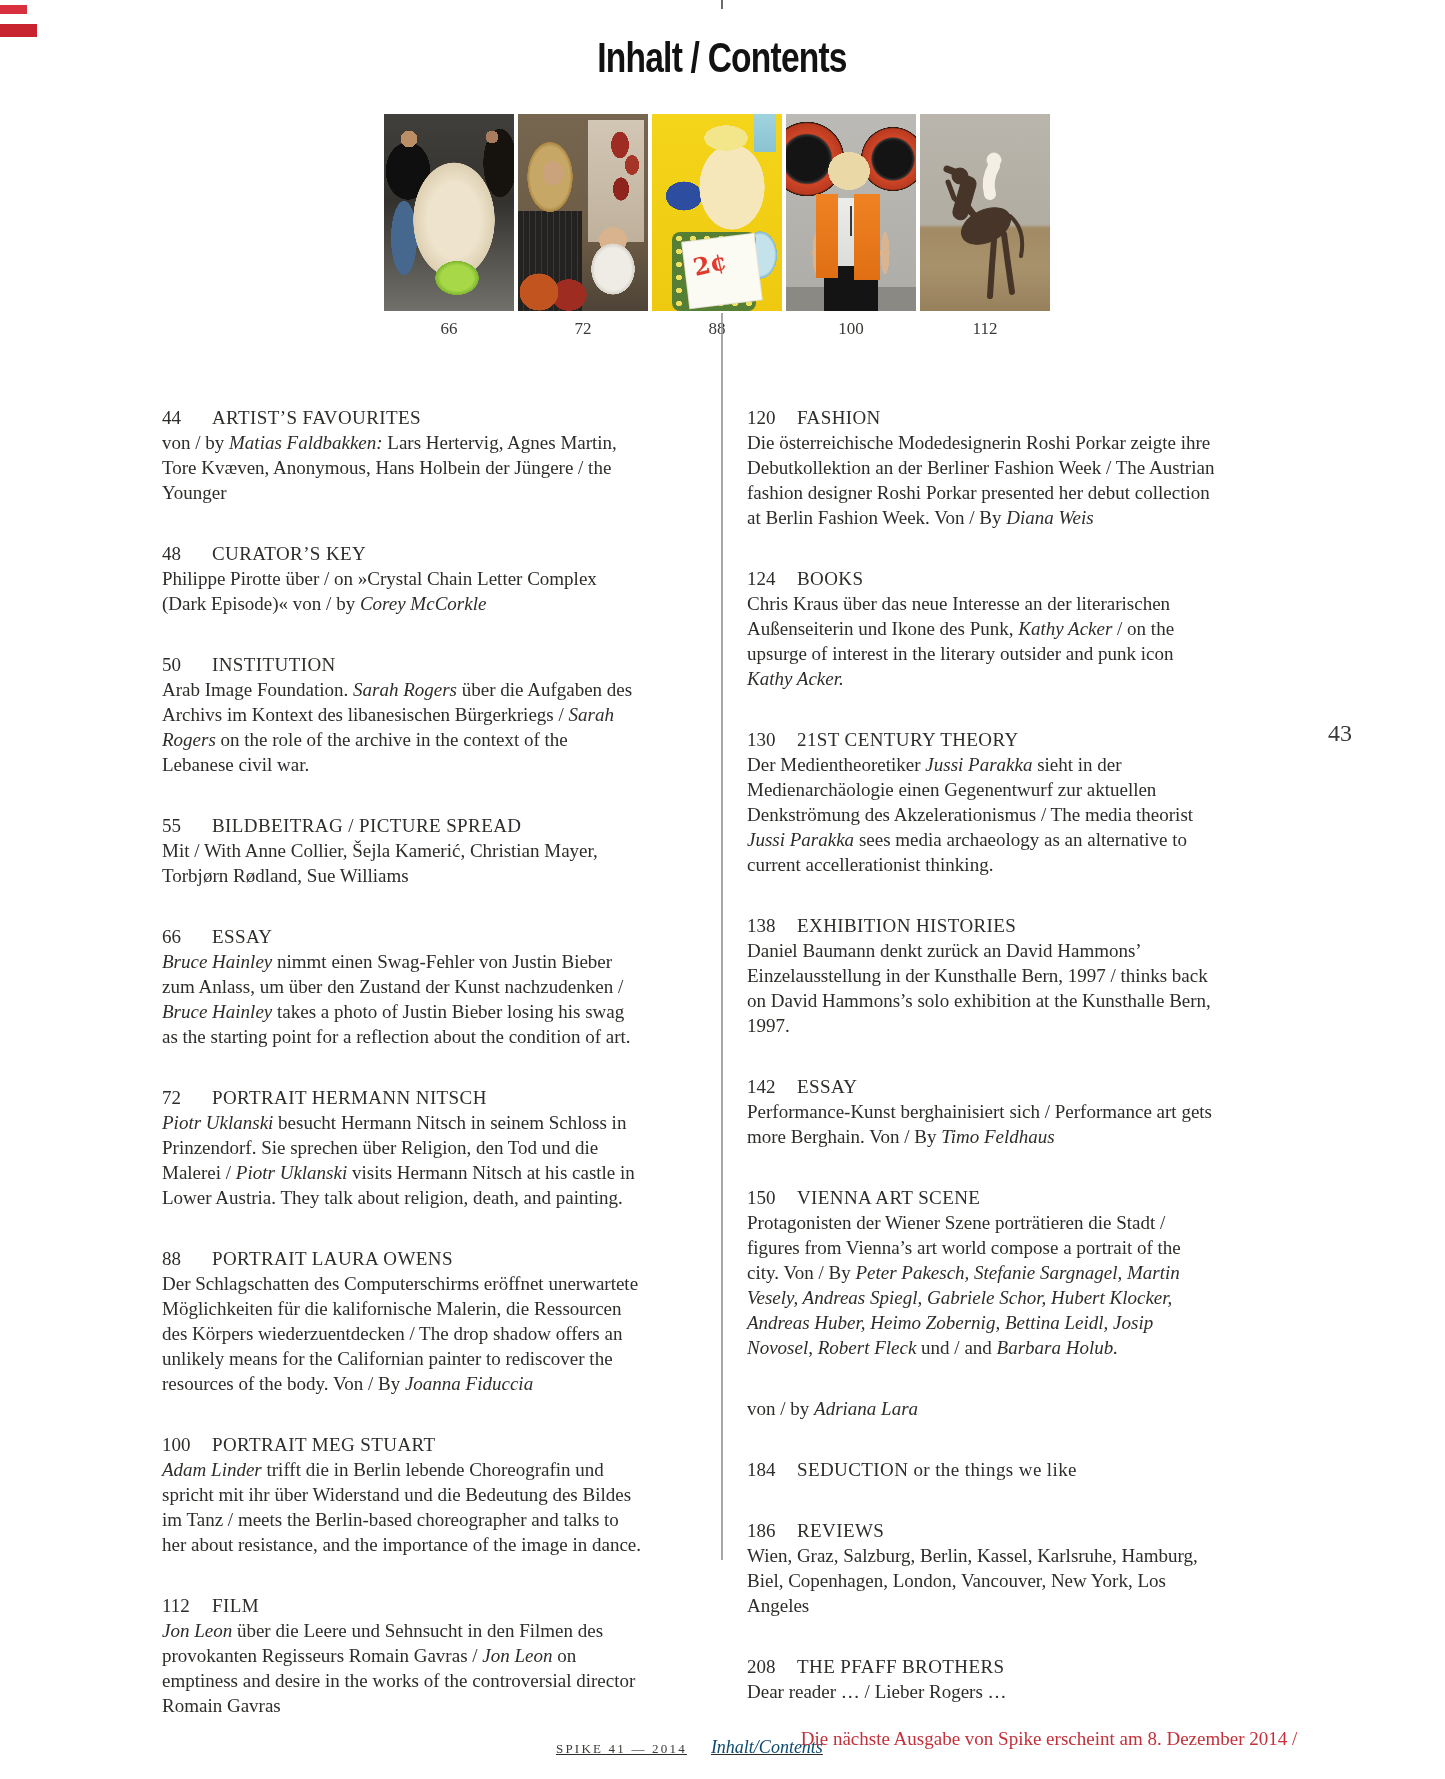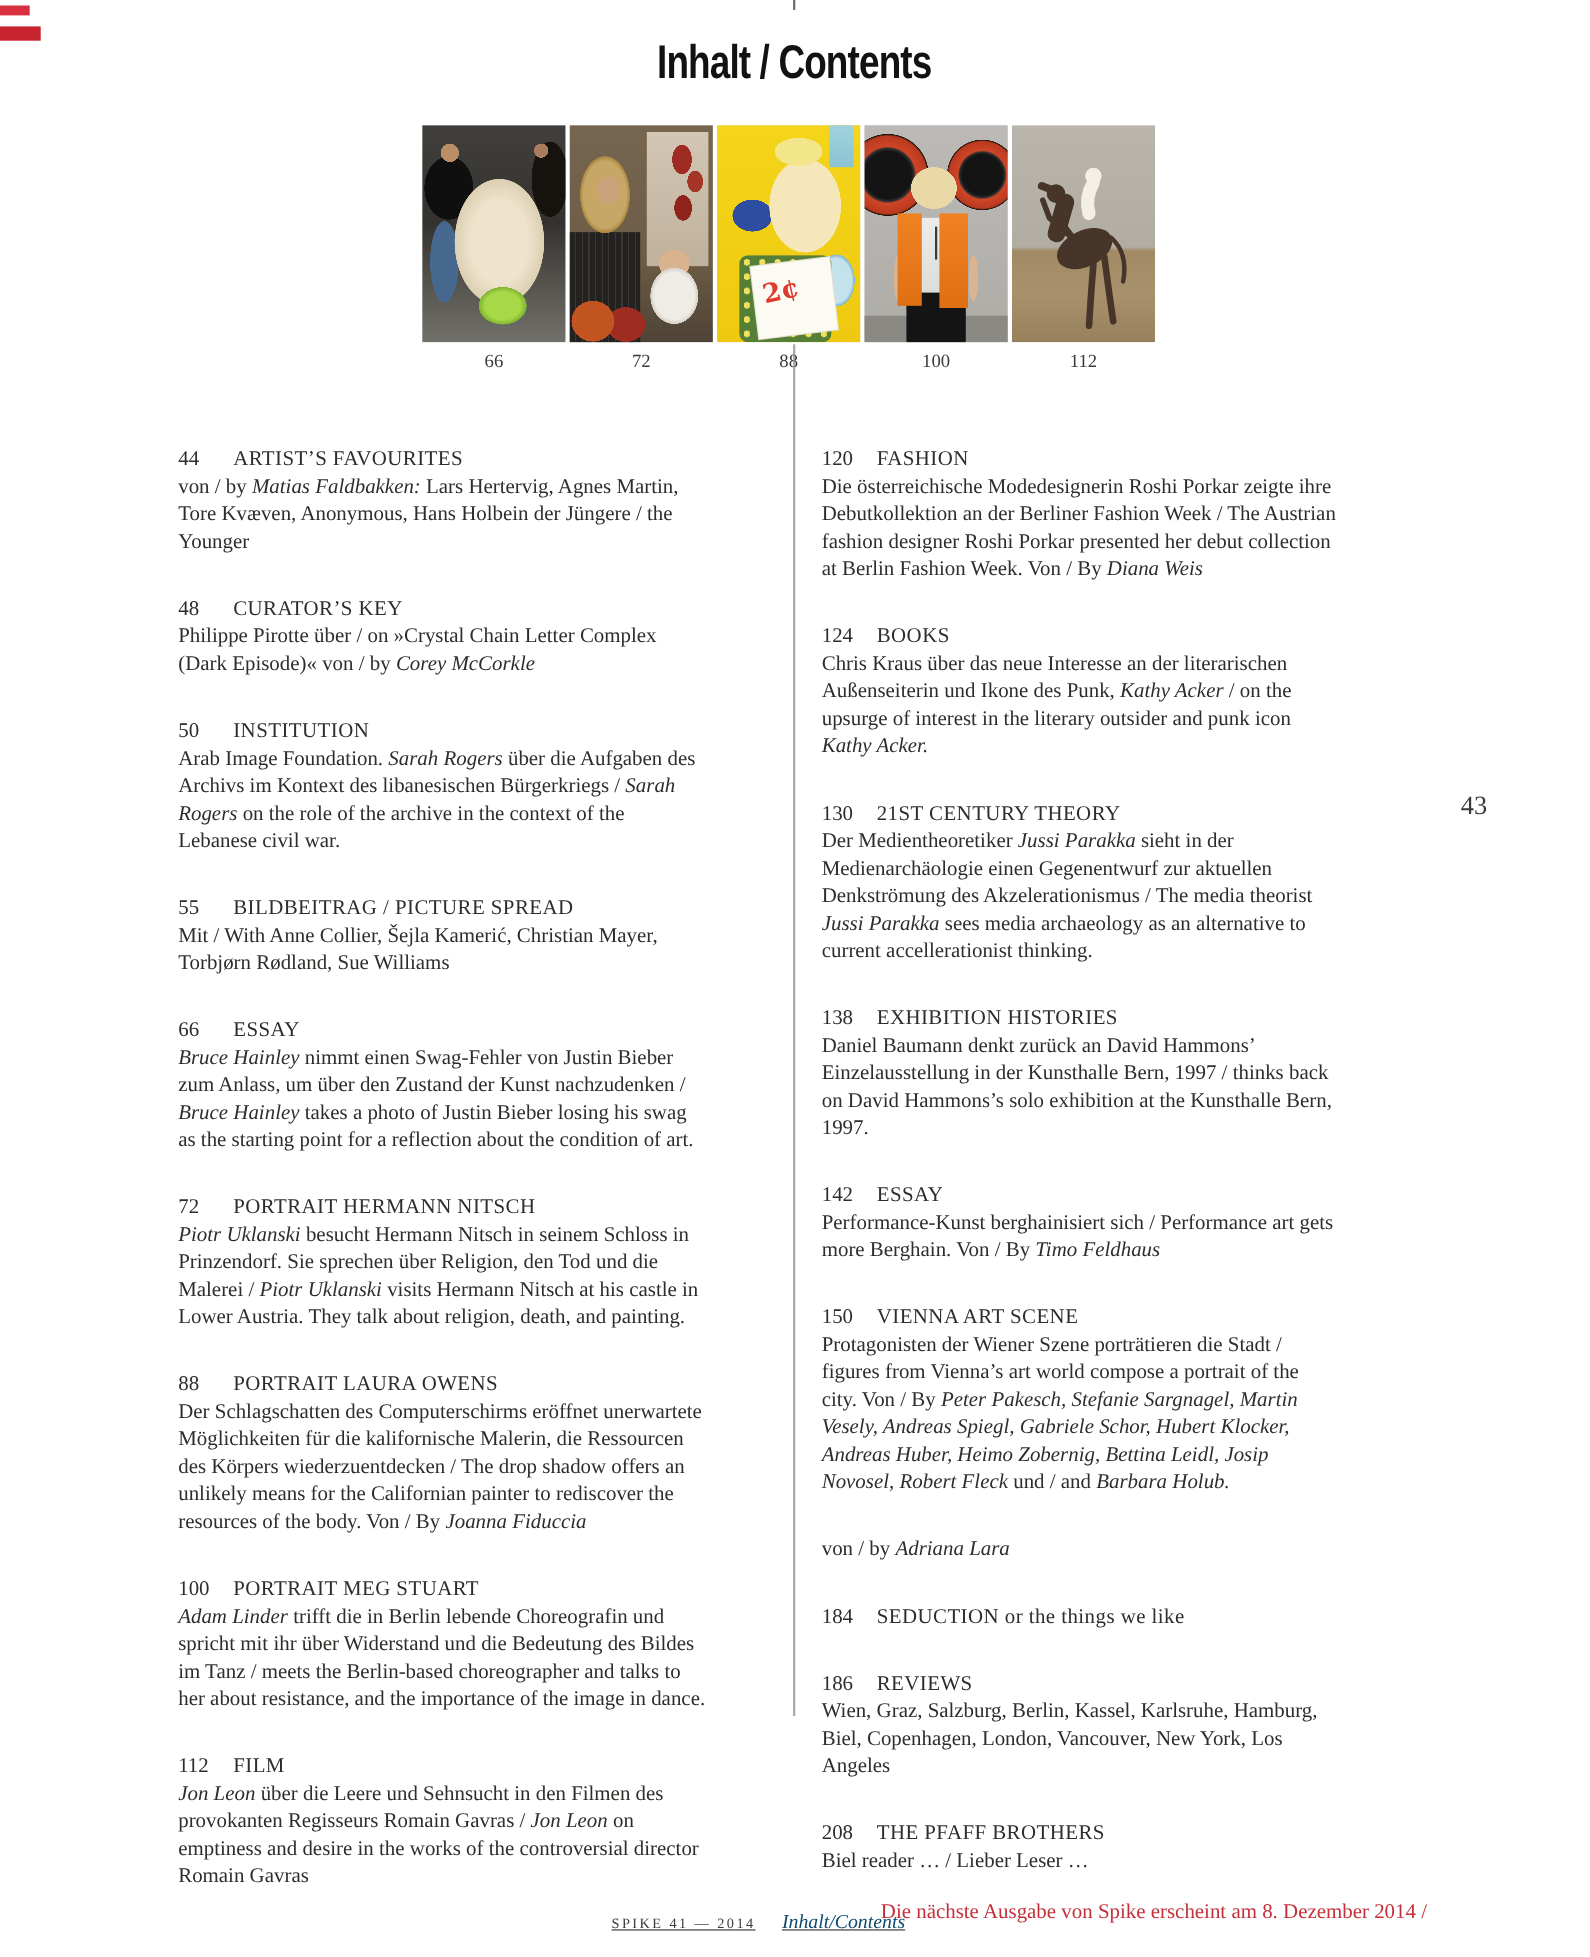--- a/index.html
+++ b/index.html
@@ -333,21 +333,21 @@
         <span class="etitle">REVIEWS</span>
       </div>
       <p class="ebody">Wien, Graz, Salzburg, Berlin, Kassel, Karlsruhe, Hamburg, Biel, Copenhagen, London, Vancouver, New York, Los Angeles</p>
     </div>
 
     <div class="entry">
       <div class="entry-head">
         <span class="num">208</span>
         <span class="etitle">THE PFAFF BROTHERS</span>
       </div>
-      <p class="ebody">Biel reader … / Lieber Leser …</p>
+      <p class="ebody">Dear reader … / Lieber Rogers …</p>
     </div>
 
   </div>
 
 <div class="folio">43</div>
 
 <div class="footline">
   <span class="spike">SPIKE 41 — 2014</span>
   <span class="footsec">Inhalt/Contents</span>
 </div>

